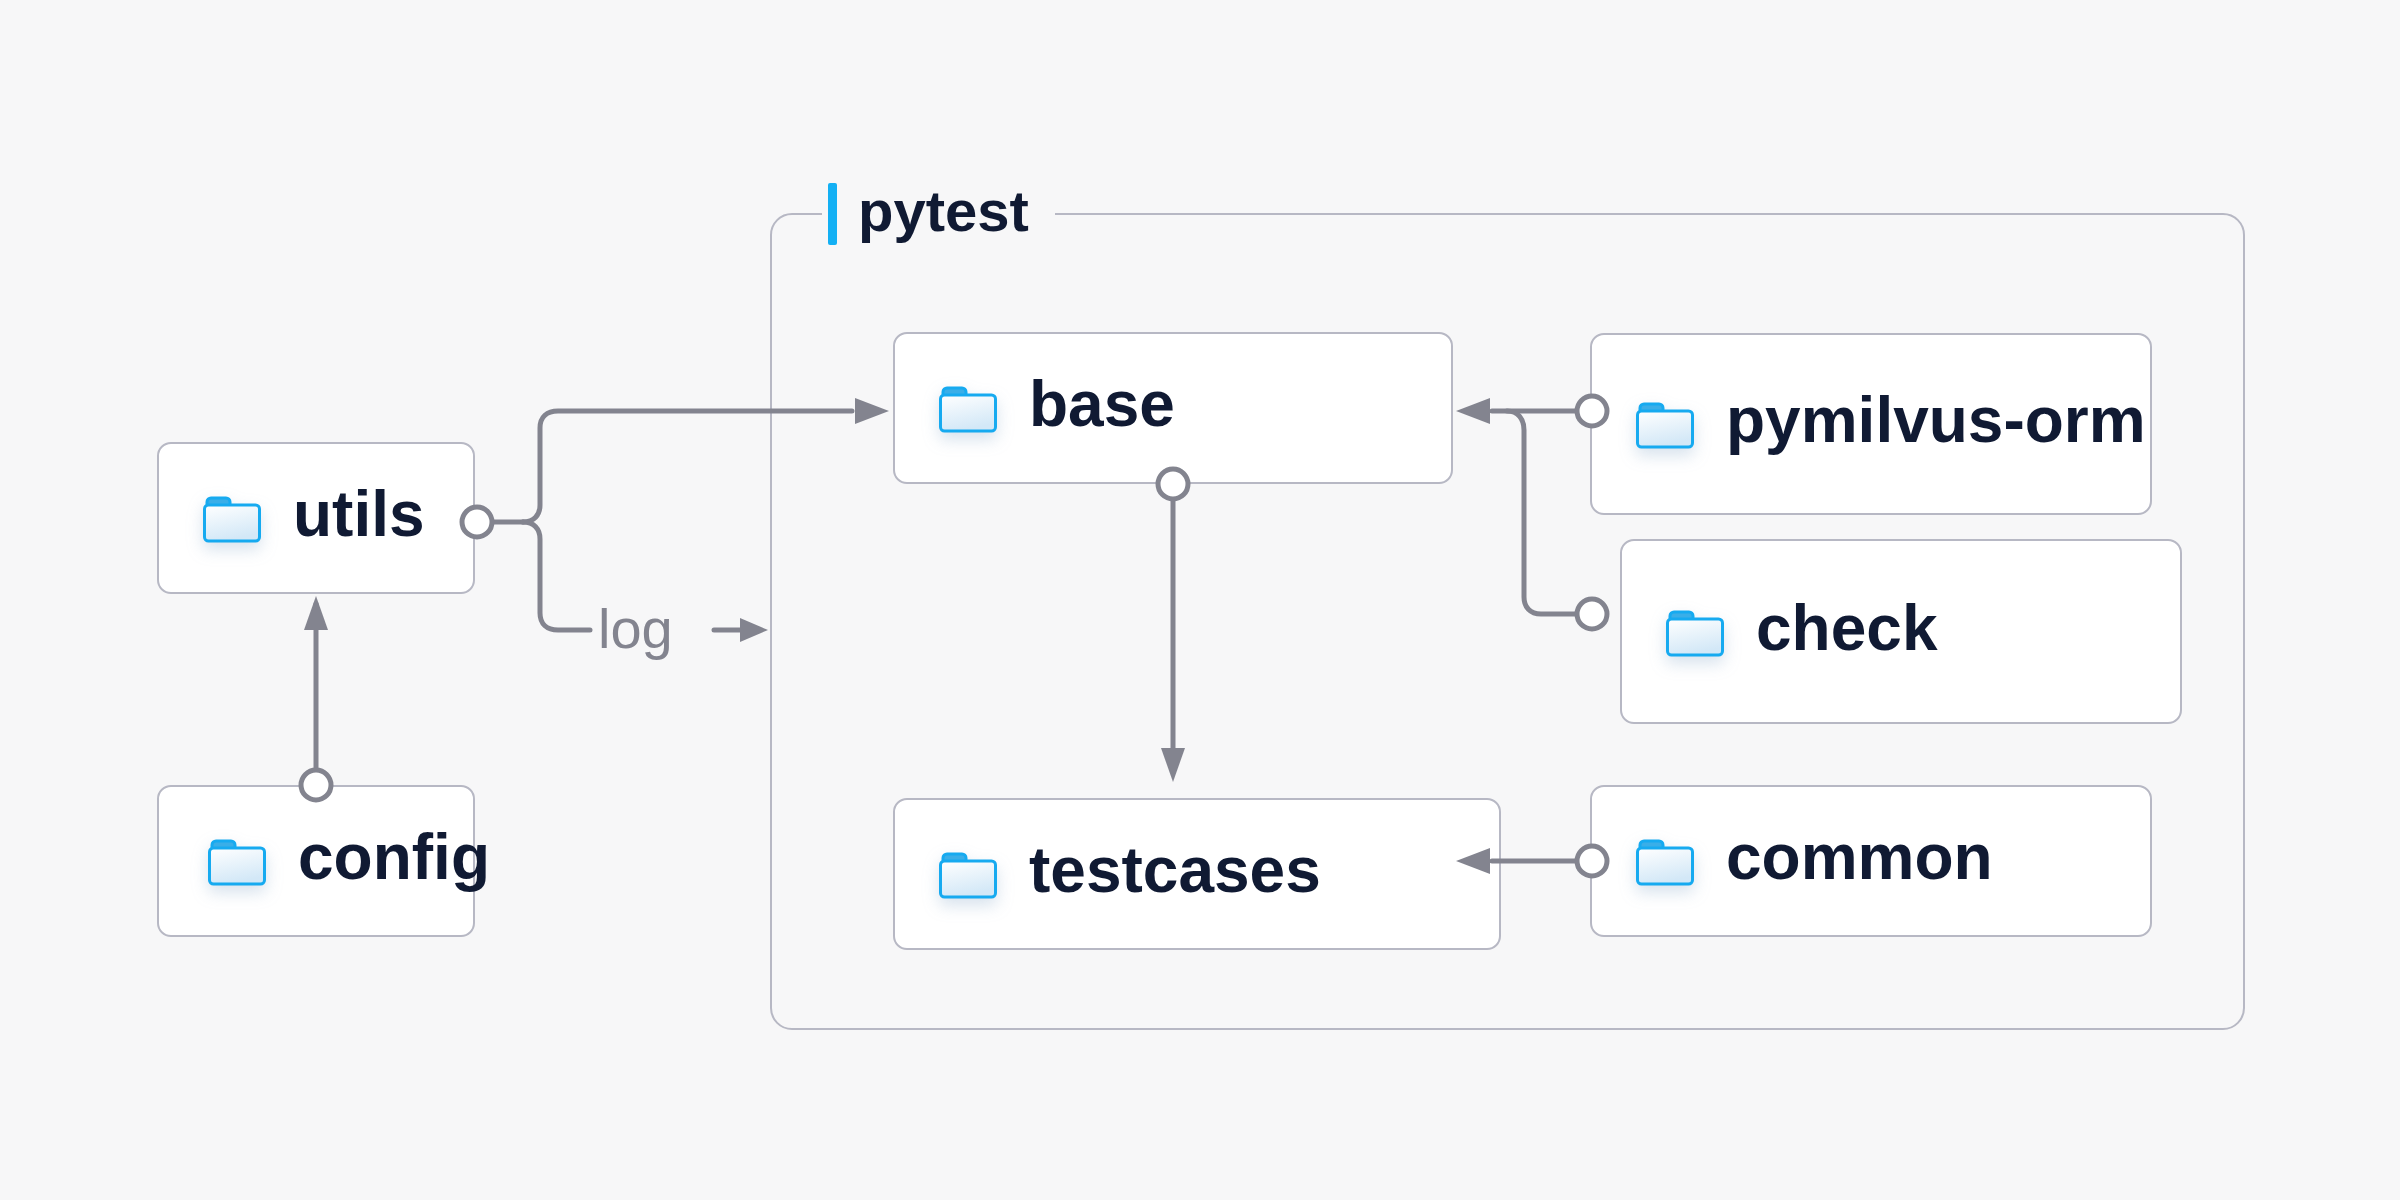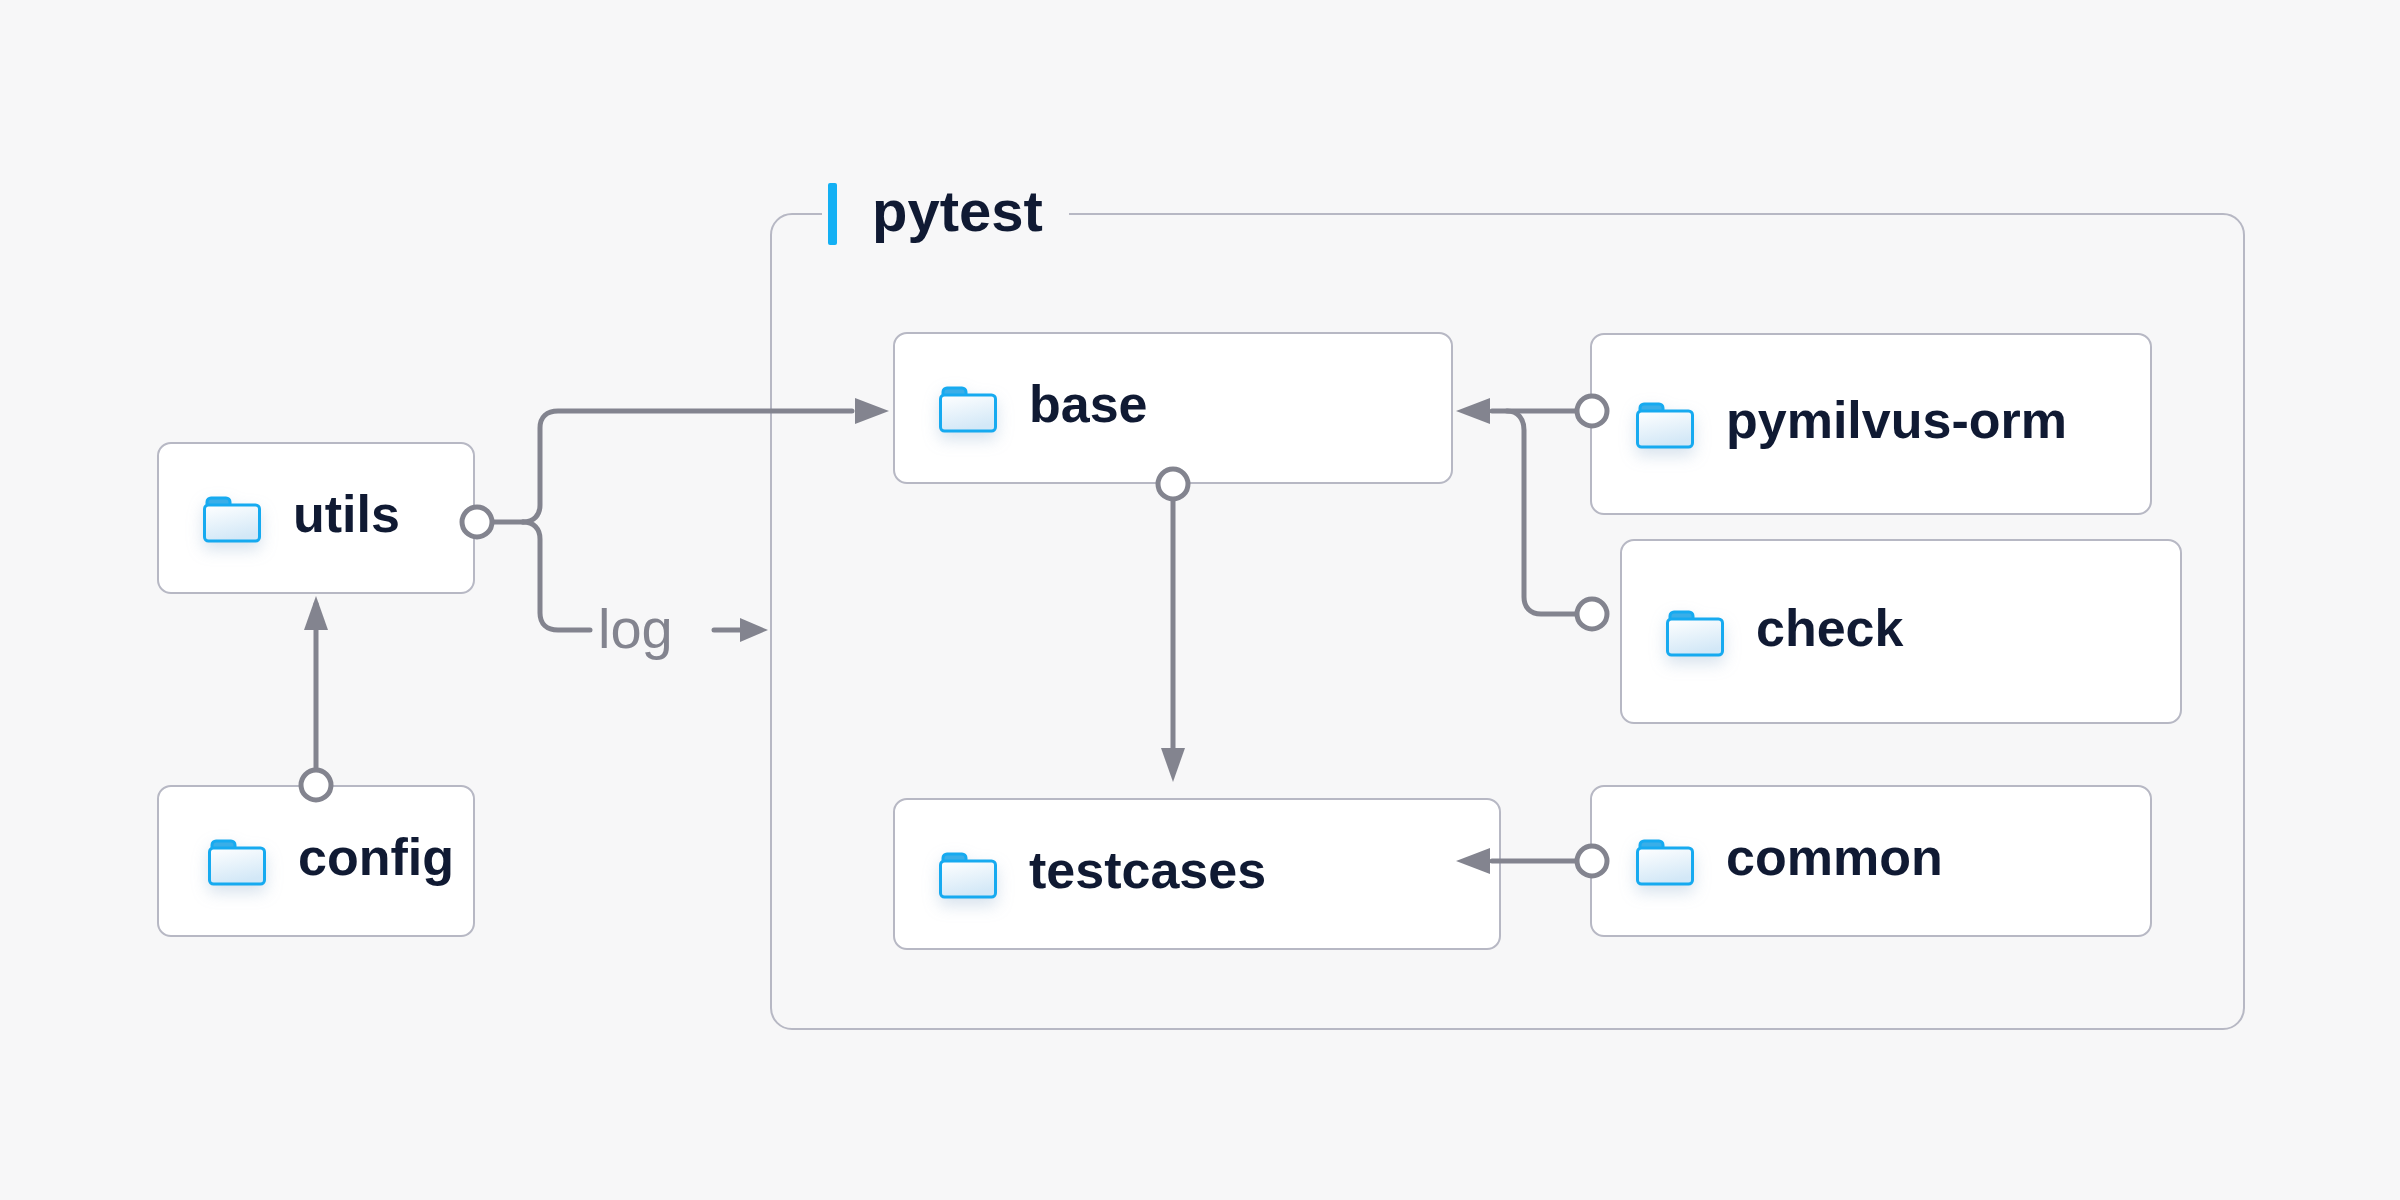--- a/index.html
+++ b/index.html
@@ -6,35 +6,35 @@
   body{background:#f7f7f8;font-family:"Liberation Sans","DejaVu Sans",sans-serif;}
   #stage{position:relative;width:2400px;height:1200px;background:#f7f7f8;overflow:hidden;}
 
   
   .group-box{
     position:absolute;left:770px;top:213px;width:1475px;height:817px;
     border:2px solid #b7b8c4;border-radius:22px;box-sizing:border-box;
   }
   .group-label{
     position:absolute;left:50px;top:-33px;height:64px;
-    display:flex;align-items:center;gap:35px;
+    display:flex;align-items:center;gap:21px;
     background:#f7f7f8;padding:0 26px 0 6px;
   }
   .accent-bar{width:9px;height:62px;background:#13b0f4;border-radius:2px;flex:none;}
   .group-label-text{
     font-size:58px;font-weight:700;color:#101a33;letter-spacing:0px;line-height:1;
     padding-bottom:6px;
   }
 
   
   .node{
     position:absolute;background:#ffffff;border:2px solid #b7b8c4;border-radius:14px;
     box-sizing:border-box;display:flex;align-items:center;gap:30px;padding-left:42px;
   }
-  .node-label{font-size:52px;font-weight:700;color:#101a33;line-height:1;padding-bottom:8px;}
+  .node-label{font-size:64px;font-weight:700;color:#101a33;line-height:1;padding-bottom:8px;}
   .folder{flex:none;filter:drop-shadow(0 7px 8px rgba(110,150,190,0.28));}
 
   #n-utils    {left:157px;top:442px;width:318px;height:152px;}
   #n-config   {left:157px;top:785px;width:318px;height:152px;padding-left:47px;}
   #n-base     {left:893px;top:332px;width:560px;height:152px;}
   #n-testcases{left:893px;top:785px;width:608px;height:152px;margin-top:13px;}
   #n-pymilvus {left:1590px;top:333px;width:562px;height:182px;}
   #n-check    {left:1620px;top:539px;width:562px;height:185px;}
   #n-common   {left:1590px;top:785px;width:562px;height:152px;}
 

